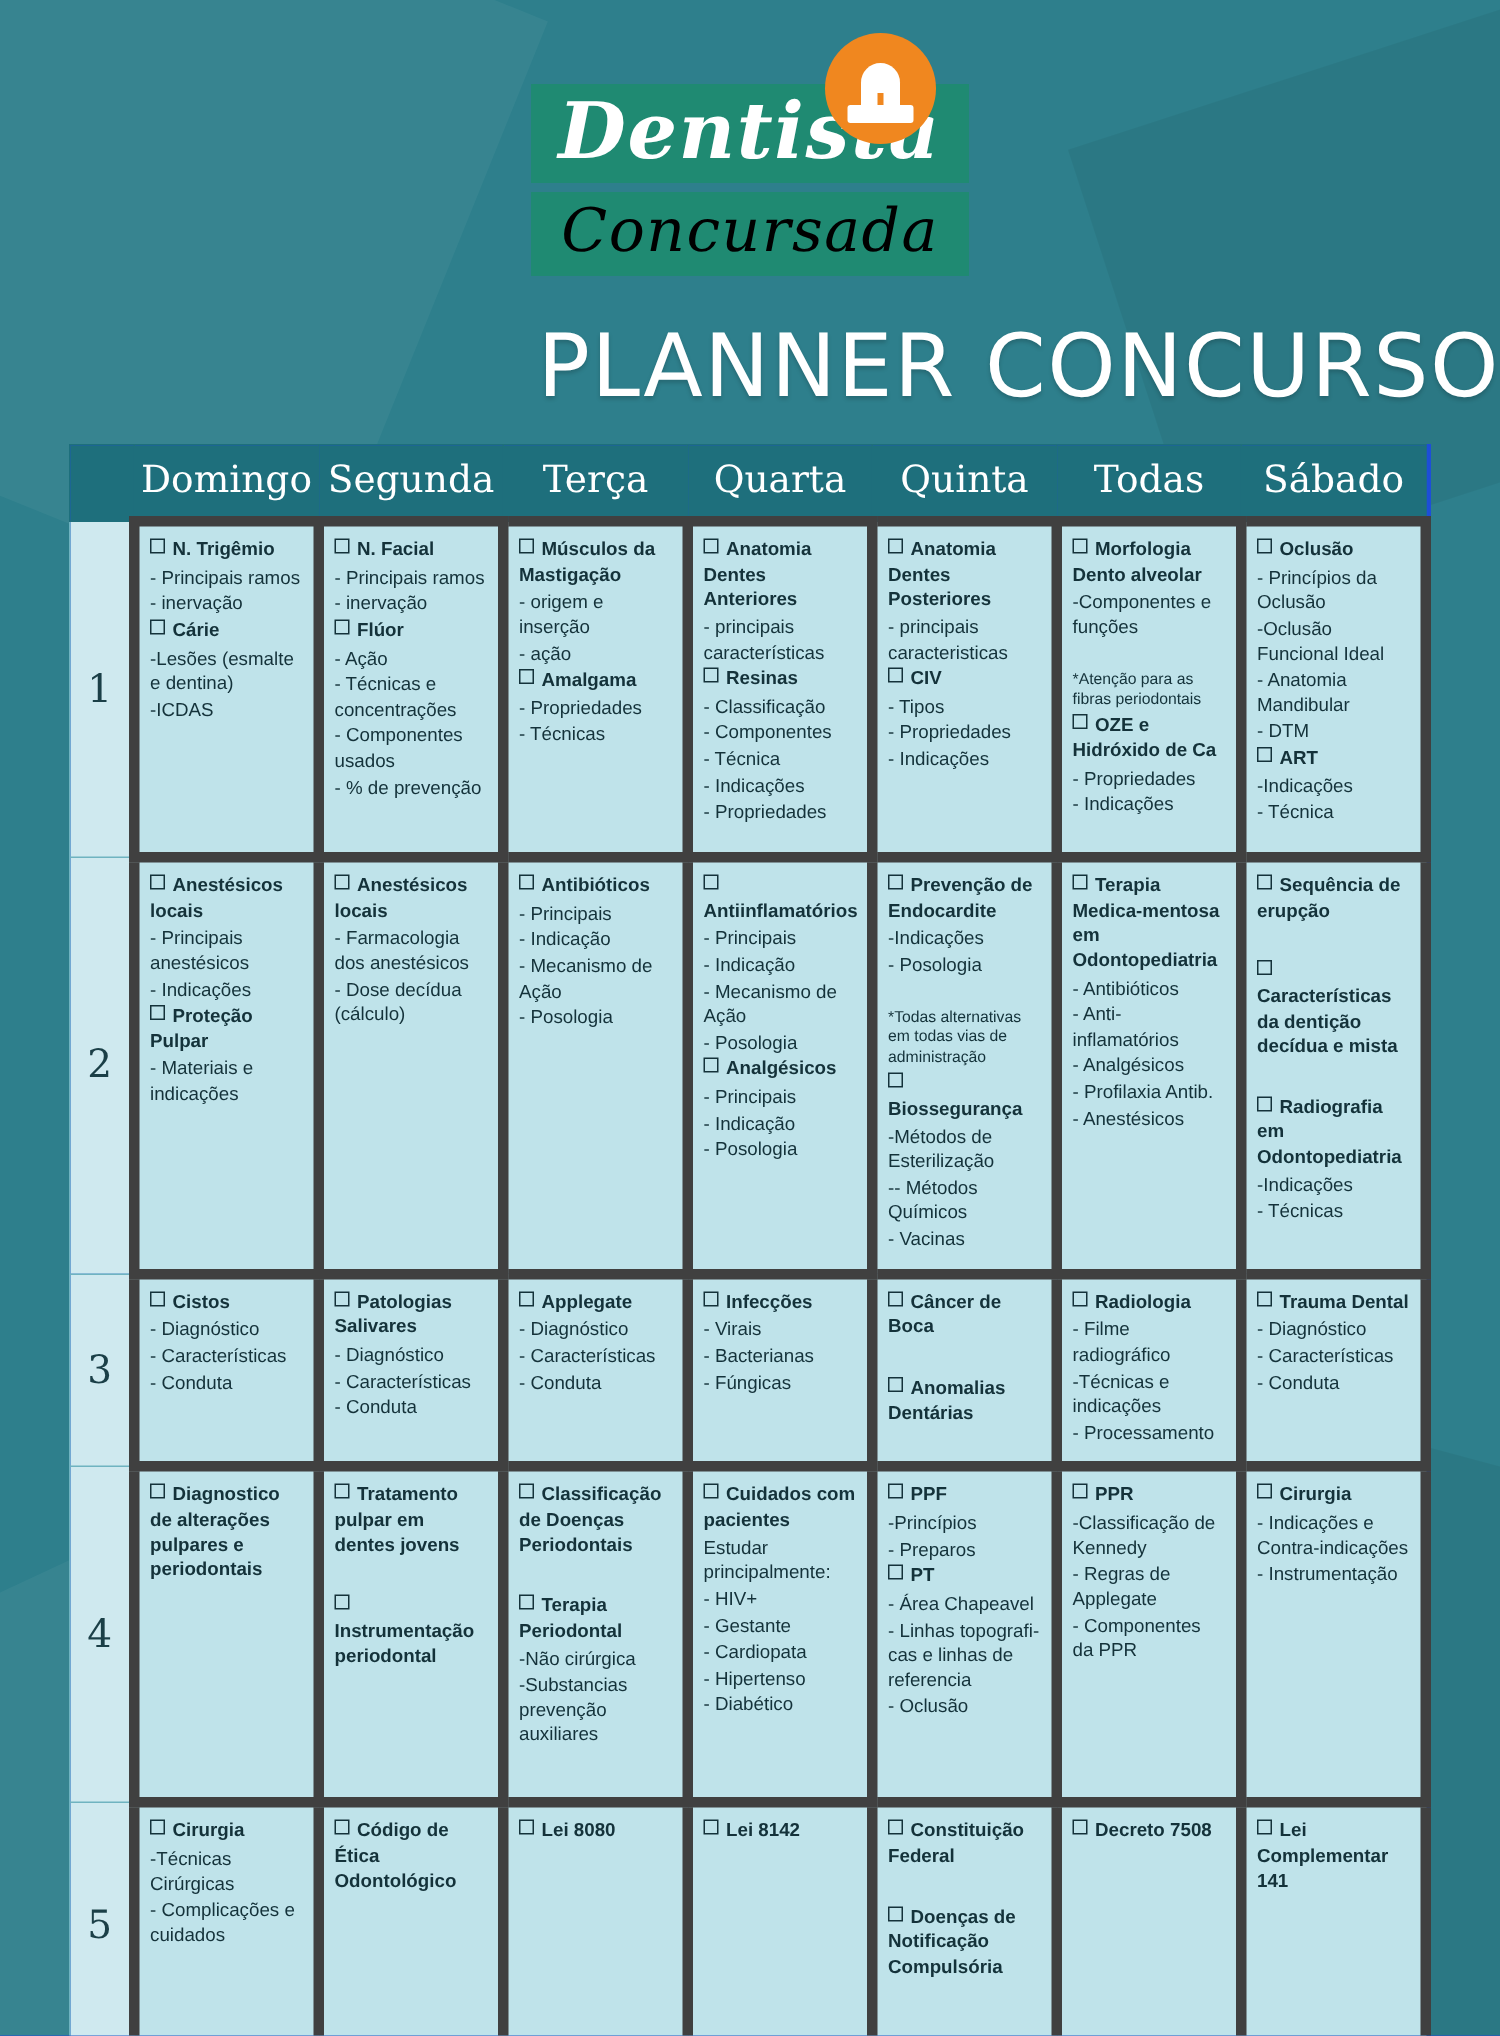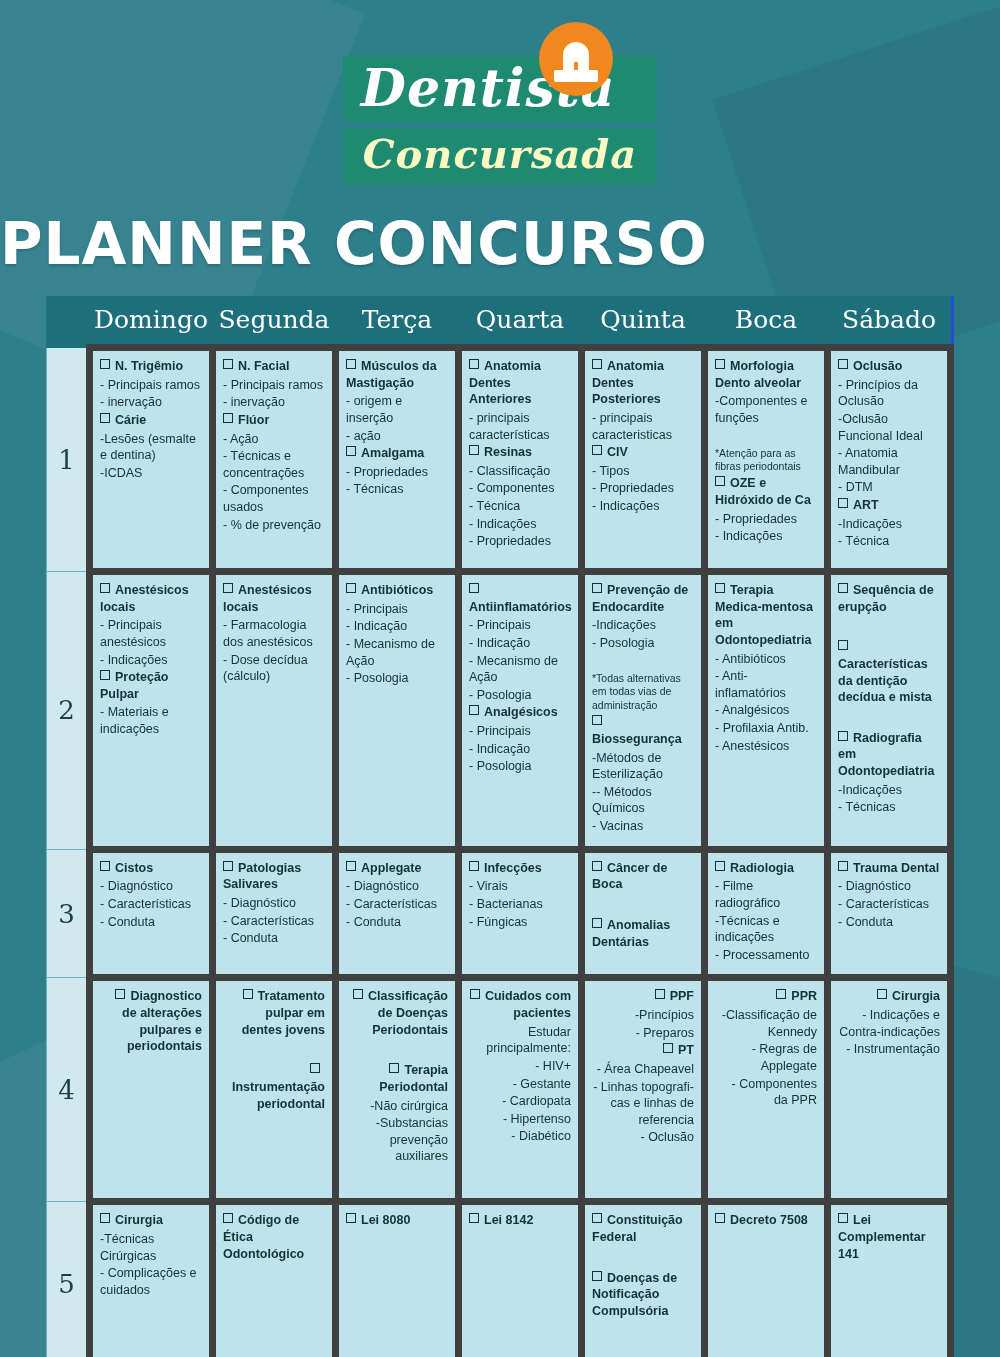--- a/index.html
+++ b/index.html
@@ -34,23 +34,23 @@
     color:#ffffff;
     font-family:"DejaVu Serif", serif;
     font-weight:bold;font-style:italic;
     font-size:52px;
     letter-spacing:1px;
     padding:6px 18px 8px 18px;
     line-height:1;
   }
   .logo-line2{
     background:#1f8a72;
-    color:#fef9c3;
+    color:#000000;
     font-family:"DejaVu Serif", serif;
-    font-weight:bold;font-style:italic;
+    font-weight:normal;font-style:italic;
     font-size:40px;
     letter-spacing:1px;
     padding:6px 20px 10px 20px;
     line-height:1;
     margin-top:6px;
   }
   .tooth-badge{
     position:absolute;
     left:196px;top:-34px;
     width:74px;height:74px;border-radius:50%;
@@ -64,28 +64,29 @@
   }
   .tooth-badge .tooth:after{
     content:"";position:absolute;left:11px;top:20px;width:4px;height:14px;background:#f0871f;
   }
   .badge-base{
     position:absolute;bottom:14px;left:50%;transform:translateX(-50%);
     width:44px;height:12px;background:#ffffff;border-radius:2px;
   }
 
   .planner-title{
-    text-align:left;
+    text-align:right;
     color:#ffffff;
     font-family:"DejaVu Sans", sans-serif;
-    font-weight:bold;
+    font-weight:normal;
     font-size:58px;
     letter-spacing:1px;
     margin:26px 0 18px 0;
     text-shadow:0 2px 3px rgba(0,0,0,.18);
+    padding-left:38px;
   }
 
   
   .table-wrap{padding:0 46px 40px 46px;}
   table.planner{
     width:100%;
     border-collapse:collapse;
     table-layout:fixed;
     background:#1d4ed8;
   }
@@ -130,21 +131,21 @@
     border:1.4px solid #14323a;
     margin-right:5px;
     vertical-align:baseline;
     position:relative;top:-1px;
   }
   td.cell .li{margin:0 0 1px 0;}
   td.cell .sub{font-size:10.5px;margin-top:20px;}
   .row-r1 td.cell{height:200px;}
   .row-r2 td.cell{height:250px;}
   .row-r3 td.cell{height:95px;}
-  .row-r4 td.cell{height:200px;text-align:right;}
+  .row-r4 td.cell{height:200px;}
   .row-r5 td.cell{height:140px;}
 </style>
 </head>
 <body>
 
 <div class="bg-facets">
   <i class="f1"></i>
     <i class="f2"></i>
     <i class="f3"></i>
     <i class="f4"></i>
@@ -172,21 +173,21 @@
   <div class="table-wrap">
     <table class="planner">
       <thead>
         <tr>
           <th class="week-col"></th>
           <th>Domingo</th>
           <th>Segunda</th>
           <th>Terça</th>
           <th>Quarta</th>
           <th>Quinta</th>
-          <th>Boca</th>
+          <th>Todas</th>
           <th>Sábado</th>
         </tr>
       </thead>
       <tbody>
           <tr class="row-r1">
             <td class="week-num">1</td>
             <td class="cell">
               <div class="hdr"><span class="box"></span><span>N. Trigêmio</span></div>
               <div class="li">- Principais ramos</div>
               <div class="li">- inervação</div>

